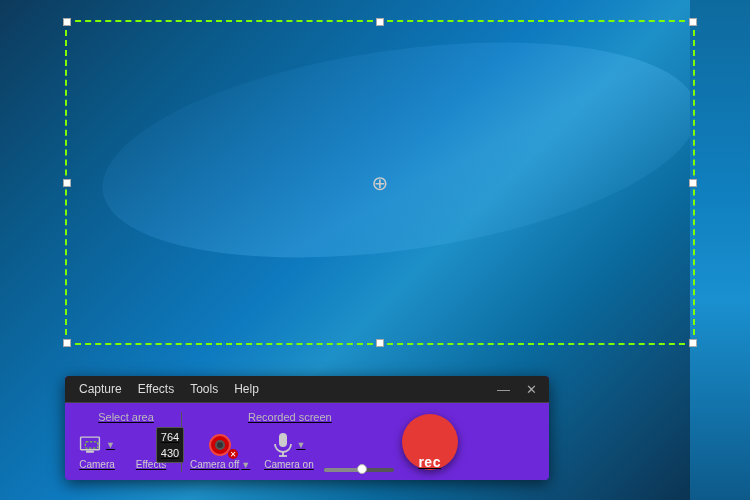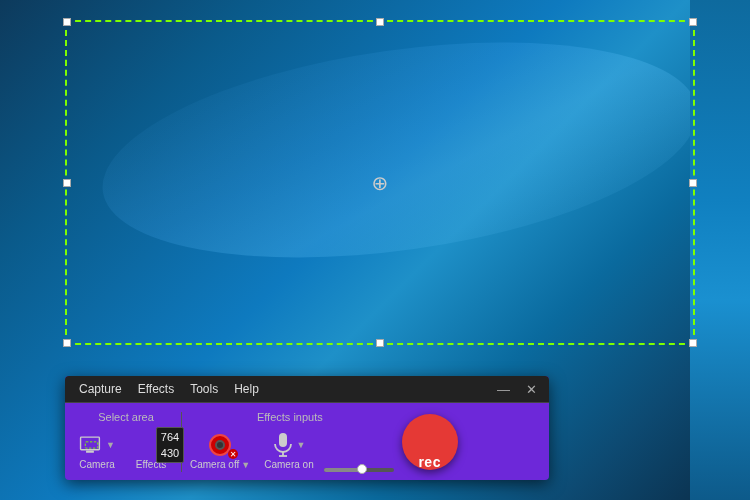--- a/index.html
+++ b/index.html
@@ -135,20 +135,21 @@
       font-size: 13px;
       cursor: pointer;
       padding: 0 4px;
     }
 
     
     .toolbar-body {
       display: flex;
       align-items: center;
       padding: 8px 10px;
+      text-decoration: underline;
     }
 
     
     .section {
       display: flex;
       flex-direction: column;
       align-items: center;
     }
 
     .section-label {
@@ -424,21 +425,21 @@
           </div>
           <span class="btn-label">Effects</span>
         </div>
 
       </div>
     </div>
 
     <div class="divider"></div>
 
     <div class="section">
-      <span class="section-label">Effects inputs</span>
+      <span class="section-label">Recorded screen</span>
       <div class="section-controls">
 
         <div class="ctrl-btn">
           <div class="icon-wrap" style="position:relative">
             <div class="camera-circle">
               <div class="camera-inner"></div>
             </div>
             <div class="cam-off-x">✕</div>
           </div>
           <div style="display:flex;align-items:center">

